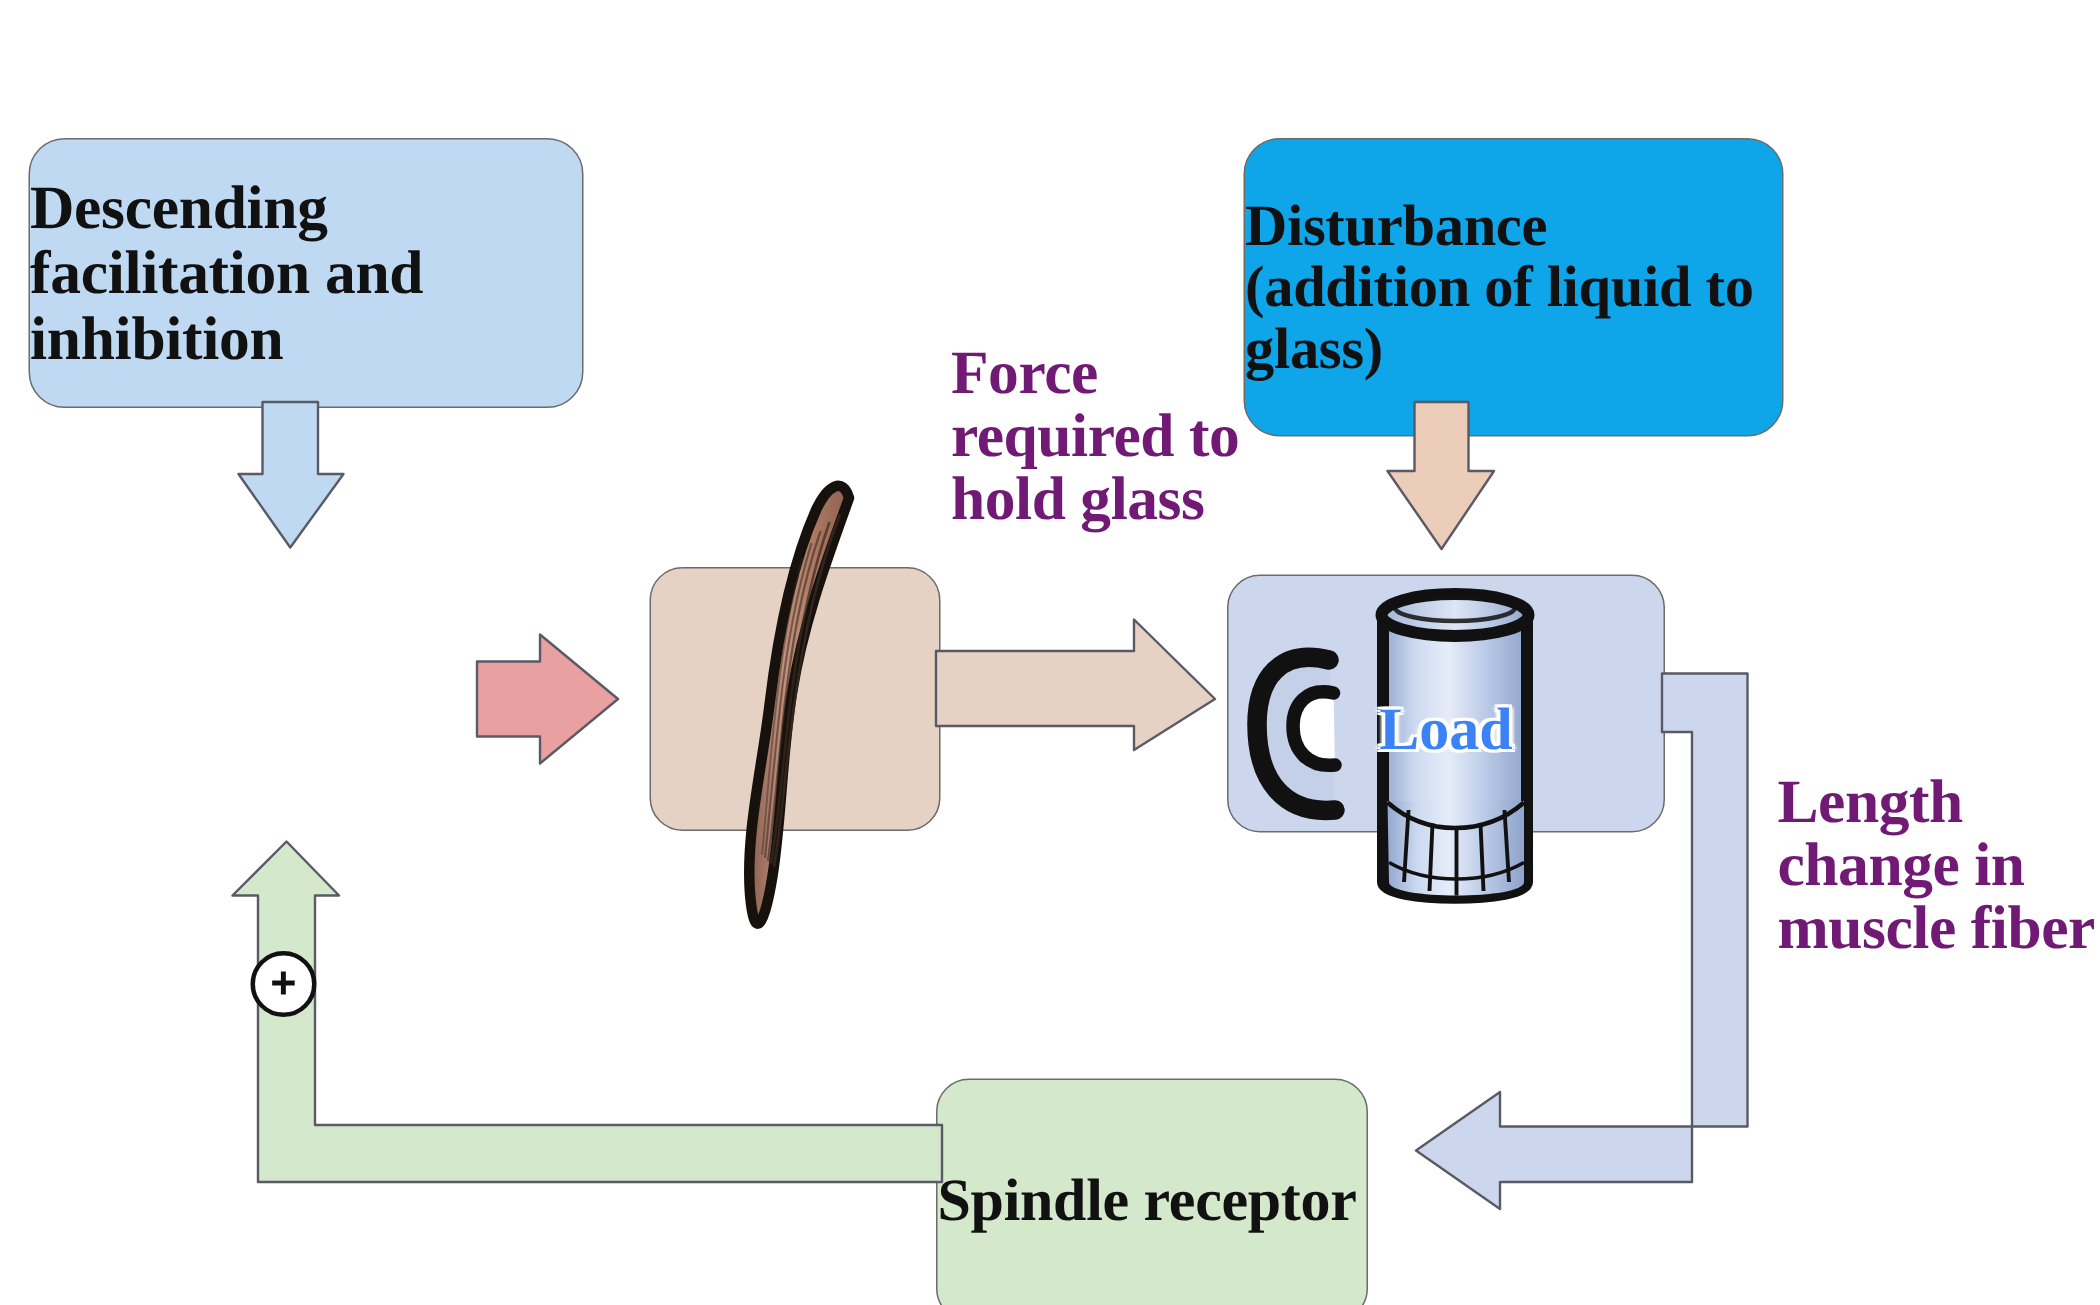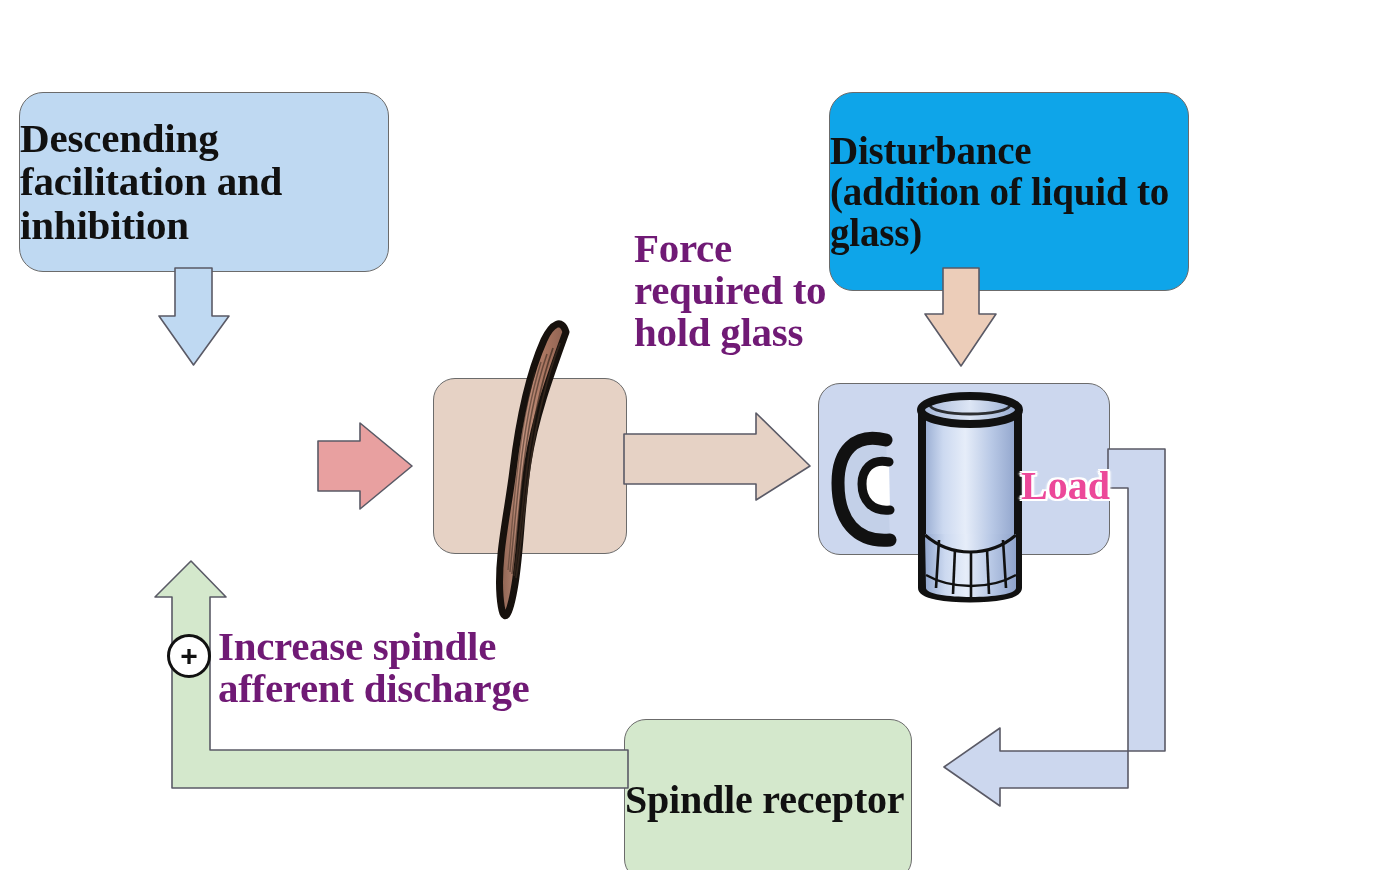--- a/index.html
+++ b/index.html
@@ -59,21 +59,21 @@
     left:624px;top:688px;width:288px;height:162px;
     background:#d4e8cc;
     font-size:40px;
     border-radius:22px;
     margin-top:31px;
   }
 
   
   #load-label{
     position:absolute;left:818px;top:462px;width:292px;
-    text-align:right;font-size:40px;font-weight:bold;color:#ec4899;
+    text-align:center;font-size:40px;font-weight:bold;color:#3b82f6;
     text-shadow:
       2px 0 0 #fff,-2px 0 0 #fff,0 2px 0 #fff,0 -2px 0 #fff,
       2px 2px 0 #fff,-2px 2px 0 #fff,2px -2px 0 #fff,-2px -2px 0 #fff,
       3px 0 2px #fff,-3px 0 2px #fff;
     z-index:30;pointer-events:none;
   }
   #muscle-label{
     position:absolute;left:433px;top:443px;width:194px;
     text-align:center;font-size:40px;font-weight:bold;color:#111;
     text-shadow:
@@ -204,20 +204,20 @@
 
       <ellipse cx="970" cy="410" rx="49" ry="14" fill="url(#mugrim)" stroke="#111" stroke-width="8"></ellipse>
       <ellipse cx="970" cy="405" rx="40" ry="9" fill="none" stroke="#111" stroke-width="3" opacity="0.85"></ellipse>
     </g>
   </svg>
 
   <div id="load-label">Load</div>
 
   <div class="ftext" id="txt-force">Force required to hold glass</div>
 
-
-  <div class="ftext" id="txt-increase">Increase spindle afferent discharge</div>
+  <div class="ftext" id="txt-length">Length change in muscle fiber</div>
+
 
   <div class="pluscircle">
     <b>+</b>
   </div>
 
 </div>
 
 </body></html>

